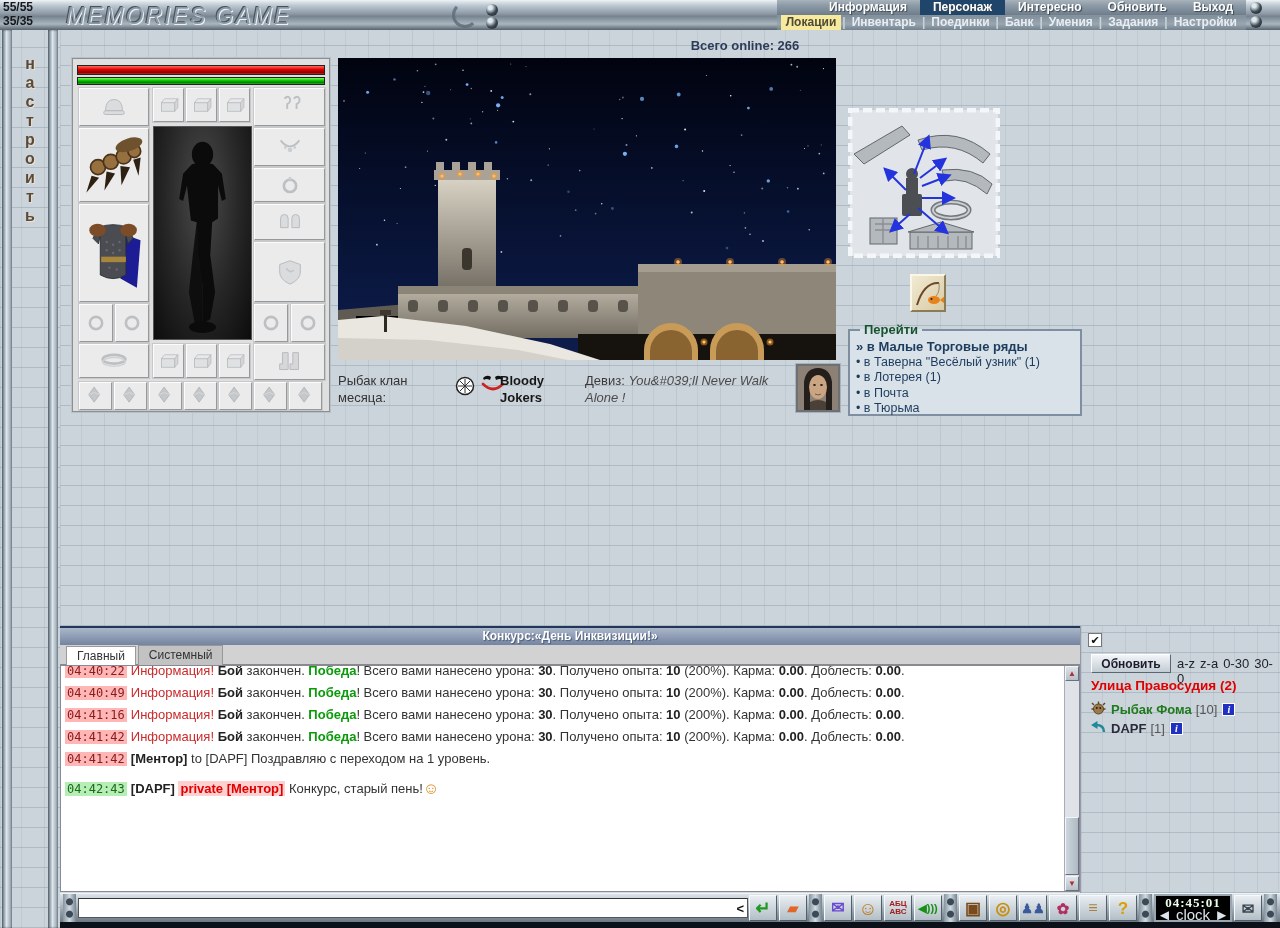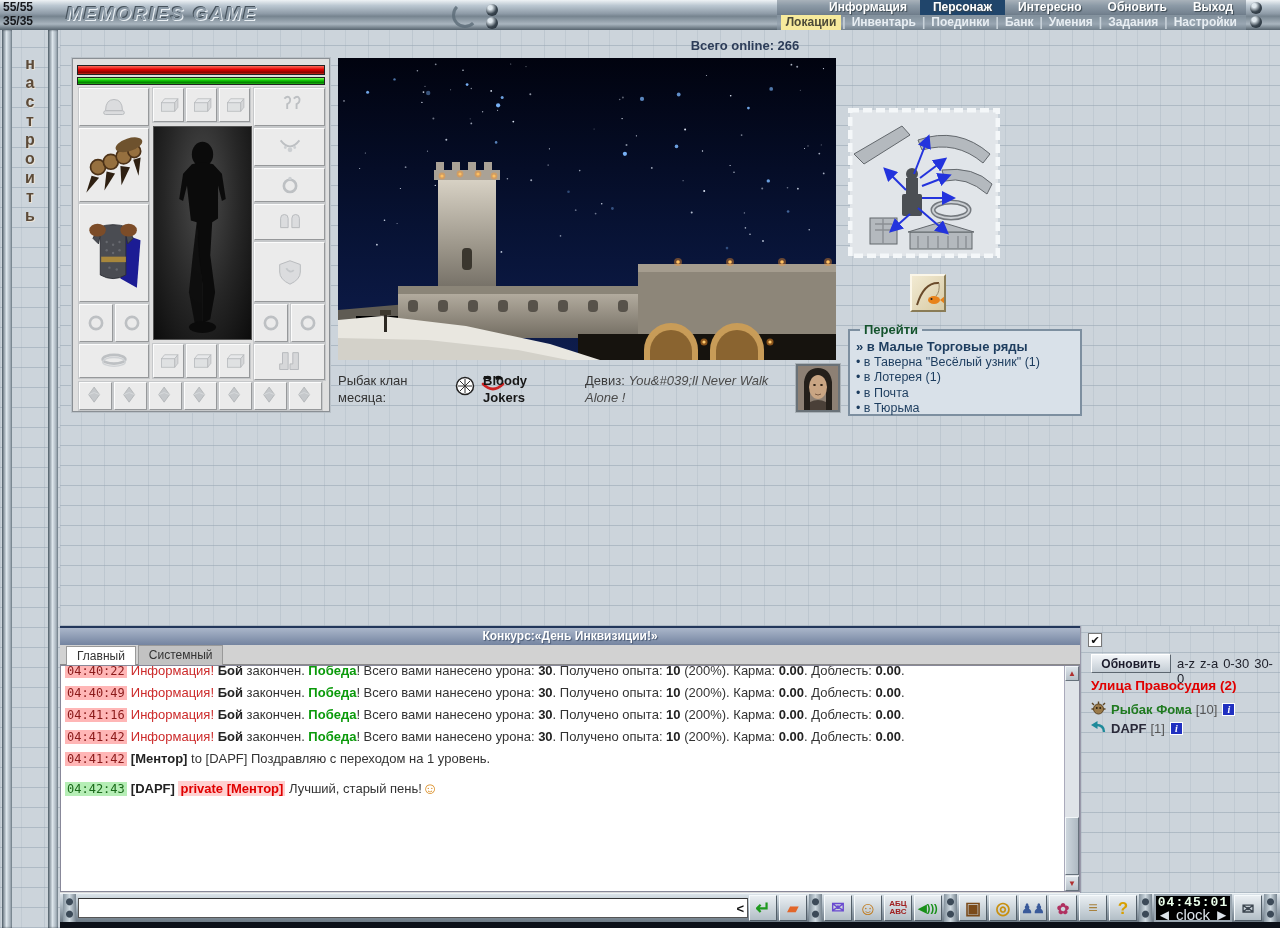--- a/index.html
+++ b/index.html
@@ -12,21 +12,21 @@
     background-image:
       repeating-linear-gradient(0deg, rgba(150,165,178,.55) 0 1px, transparent 1px 20px),
       repeating-linear-gradient(90deg, rgba(150,165,178,.28) 0 1px, transparent 1px 44px),
       repeating-linear-gradient(90deg, transparent 0 21px, rgba(150,165,178,.22) 21px 22px, transparent 22px 44px);
   }
 
   
   #topbar { position:absolute; left:0; top:0; width:1280px; height:30px;
     background:linear-gradient(180deg,#eef2f5 0%,#bcc8d2 18%,#8d9aa6 46%,#76848f 54%,#a9b5bf 80%,#57646f 100%); }
   #stats { position:absolute; left:3px; top:0; font-size:12px; font-weight:bold; color:#16181c; line-height:14px; }
-  #logo { position:absolute; left:66px; top:3px; font-size:19px; font-weight:bold; letter-spacing:2px;
+  #logo { position:absolute; left:66px; top:3px; font-size:23px; font-weight:normal; letter-spacing:2px;
     color:#8c9aa6; text-shadow:1px 1px 0 #eaf0f4, -1px -1px 0 #46525c; font-style:italic; }
   .curl { position:absolute; top:2px; width:26px; height:26px; border:3px solid #5c6c78; border-right-color:transparent;
     border-top-color:transparent; border-radius:50%; opacity:.8; }
   .ball { position:absolute; width:12px; height:12px; border-radius:50%;
     background:radial-gradient(circle at 35% 30%, #dfe8ee 2px, #3a4document650 55%, #1c2630); background:radial-gradient(circle at 35% 30%, #dfe8ee 2px, #3a4650 55%, #1c2630); }
   #nav { position:absolute; right:34px; top:0; text-align:right; }
   #nav-top { height:15px; line-height:15px; font-size:12px; font-weight:bold; color:#fff;
     background:rgba(84,100,116,.45); display:flex; justify-content:flex-end; }
   #nav-top .nitem { padding:0 13px; cursor:pointer; text-shadow:1px 1px 1px #39464f; }
   #nav-top .nitem.active { background:#20456b; }
@@ -67,21 +67,21 @@
   #sil { position:absolute; background:radial-gradient(ellipse at 50% 32%, #4c4c4c 0%, #262626 55%, #0c0c0c 100%);
     border:1px solid #555; }
 
   
   #castle { position:absolute; left:278px; top:28px; width:498px; height:302px; }
   #online { position:absolute; left:560px; top:8px; width:250px; text-align:center;
     font-size:13px; font-weight:bold; color:#2c3c58; }
   #clan-label { position:absolute; left:278px; top:342px; width:110px; font-size:13px; color:#333; line-height:17px; }
   #clan-badge { position:absolute; left:395px; top:346px; cursor:pointer; }
   #clan-smiley { position:absolute; left:420px; top:342px; cursor:pointer; }
-  #clan-name { position:absolute; left:423px; top:342px; width:78px; font-size:13px; font-weight:bold;
+  #clan-name { position:absolute; left:440px; top:342px; width:78px; font-size:13px; font-weight:bold;
     color:#161616; line-height:17px; cursor:pointer; }
   #motto { position:absolute; left:525px; top:342px; width:215px; font-size:13px; color:#3a3a3a; line-height:17px; }
   #motto .mt { font-style:italic; color:#4a4a4a; }
   #portrait { position:absolute; left:736px; top:334px; width:44px; height:48px;
     border:2px solid #6a7278; box-shadow:0 0 0 1px #aab2b8; }
   #map { position:absolute; left:788px; top:78px; width:152px; height:150px; cursor:pointer; }
   #fish { position:absolute; left:850px; top:244px; width:36px; height:38px; cursor:pointer;
     background:linear-gradient(135deg,#f2ead2,#d8cba6); border:2px solid; border-color:#fbf6e8 #8a7c56 #8a7c56 #fbf6e8; }
   #goto { position:absolute; left:788px; top:292px; width:234px; height:94px;
     border:2px solid #7d8fa0; background:#d9e1e9; padding:2px 6px; }
@@ -144,21 +144,21 @@
   #char-mark { font-size:13px; font-weight:bold; color:#111; margin:0 3px 0 -14px; z-index:2; }
   .ibtn { width:28px; height:26px; flex:none; background:linear-gradient(180deg,#e9eef2,#b2bec6);
     border:1px solid; border-color:#f6fafc #525e68 #525e68 #f6fafc; display:flex; flex-direction:column;
     align-items:center; justify-content:center; cursor:pointer; font-family:"Liberation Sans", sans-serif; }
   .ibtn span { display:block; line-height:1; font-weight:bold; white-space:nowrap; }
   .fdiv { width:13px; height:28px; flex:none;
     background:radial-gradient(circle at 50% 28%, #3c4a58 3px, transparent 4px),
                radial-gradient(circle at 50% 72%, #3c4a58 3px, transparent 4px),
                linear-gradient(90deg,#8795a0,#cfdae1 50%,#77848f); }
   #clock { width:78px; height:28px; flex:none; background:#000; border:2px solid #9aa6b0; cursor:default; }
-  #clock-time { font-family:Liberation Mono, monospace; font-size:13px; font-weight:bold; color:#eaffea;
+  #clock-time { font-family:Liberation Serif, serif; font-size:13px; font-weight:bold; color:#eaffea;
     text-align:center; line-height:14px; letter-spacing:1px; }
   #clock-nav { font-size:15px; color:#dde4ea; text-align:center; line-height:9px; }
   #clock-nav span { cursor:pointer; }
   #bottomstrip { position:absolute; left:60px; top:922px; width:1220px; height:6px; background:#0c1018; }
 </style>
 </head>
 <body>
 
 <div id="screen">
 
@@ -704,21 +704,21 @@
   <div id="chatblock">
     <div id="banner">Конкурс:«День Инквизиции!»</div>
     <div id="tabbar"><span class="tab active">Главный</span><span class="tab">Системный</span></div>
     <div id="chatwrap">
       <div id="msgs">
           <div class="mrow"><span class="mtime t-pink">04:40:22</span><span class="seg-red">Информация! </span><span class="seg-b">Бой</span><span> закончен. </span><span class="seg-g">Победа</span><span>! Всего вами нанесено урона: </span><span class="seg-b">30</span><span>. Получено опыта: </span><span class="seg-b">10</span><span> (200%). Карма: </span><span class="seg-b">0.00</span><span>. Доблесть: </span><span class="seg-b">0.00</span><span>.</span></div>
           <div class="mrow"><span class="mtime t-pink">04:40:49</span><span class="seg-red">Информация! </span><span class="seg-b">Бой</span><span> закончен. </span><span class="seg-g">Победа</span><span>! Всего вами нанесено урона: </span><span class="seg-b">30</span><span>. Получено опыта: </span><span class="seg-b">10</span><span> (200%). Карма: </span><span class="seg-b">0.00</span><span>. Доблесть: </span><span class="seg-b">0.00</span><span>.</span></div>
           <div class="mrow"><span class="mtime t-pink">04:41:16</span><span class="seg-red">Информация! </span><span class="seg-b">Бой</span><span> закончен. </span><span class="seg-g">Победа</span><span>! Всего вами нанесено урона: </span><span class="seg-b">30</span><span>. Получено опыта: </span><span class="seg-b">10</span><span> (200%). Карма: </span><span class="seg-b">0.00</span><span>. Доблесть: </span><span class="seg-b">0.00</span><span>.</span></div>
           <div class="mrow"><span class="mtime t-pink">04:41:42</span><span class="seg-red">Информация! </span><span class="seg-b">Бой</span><span> закончен. </span><span class="seg-g">Победа</span><span>! Всего вами нанесено урона: </span><span class="seg-b">30</span><span>. Получено опыта: </span><span class="seg-b">10</span><span> (200%). Карма: </span><span class="seg-b">0.00</span><span>. Доблесть: </span><span class="seg-b">0.00</span><span>.</span></div>
           <div class="mrow"><span class="mtime t-pink">04:41:42</span><span class="seg-b">[Ментор]</span><span> to [DAPF] Поздравляю с переходом на 1 уровень.</span></div>
-          <div class="mrow gap"><span class="mtime t-green">04:42:43</span><span class="seg-b">[DAPF] </span><span class="seg-rbg">private [Ментор]</span><span> Лучший, старый пень!</span><span class="seg-smiley">☺</span></div>
+          <div class="mrow gap"><span class="mtime t-green">04:42:43</span><span class="seg-b">[DAPF] </span><span class="seg-rbg">private [Ментор]</span><span> Конкурс, старый пень!</span><span class="seg-smiley">☺</span></div>
         </div>
       <div id="chat-scroll">
         <div class="sarrow up">▲</div>
         <div id="sthumb"></div>
         <div class="sarrow down">▼</div>
       </div>
     </div>
   </div>
 
   <div id="rightpanel" class="stone">

